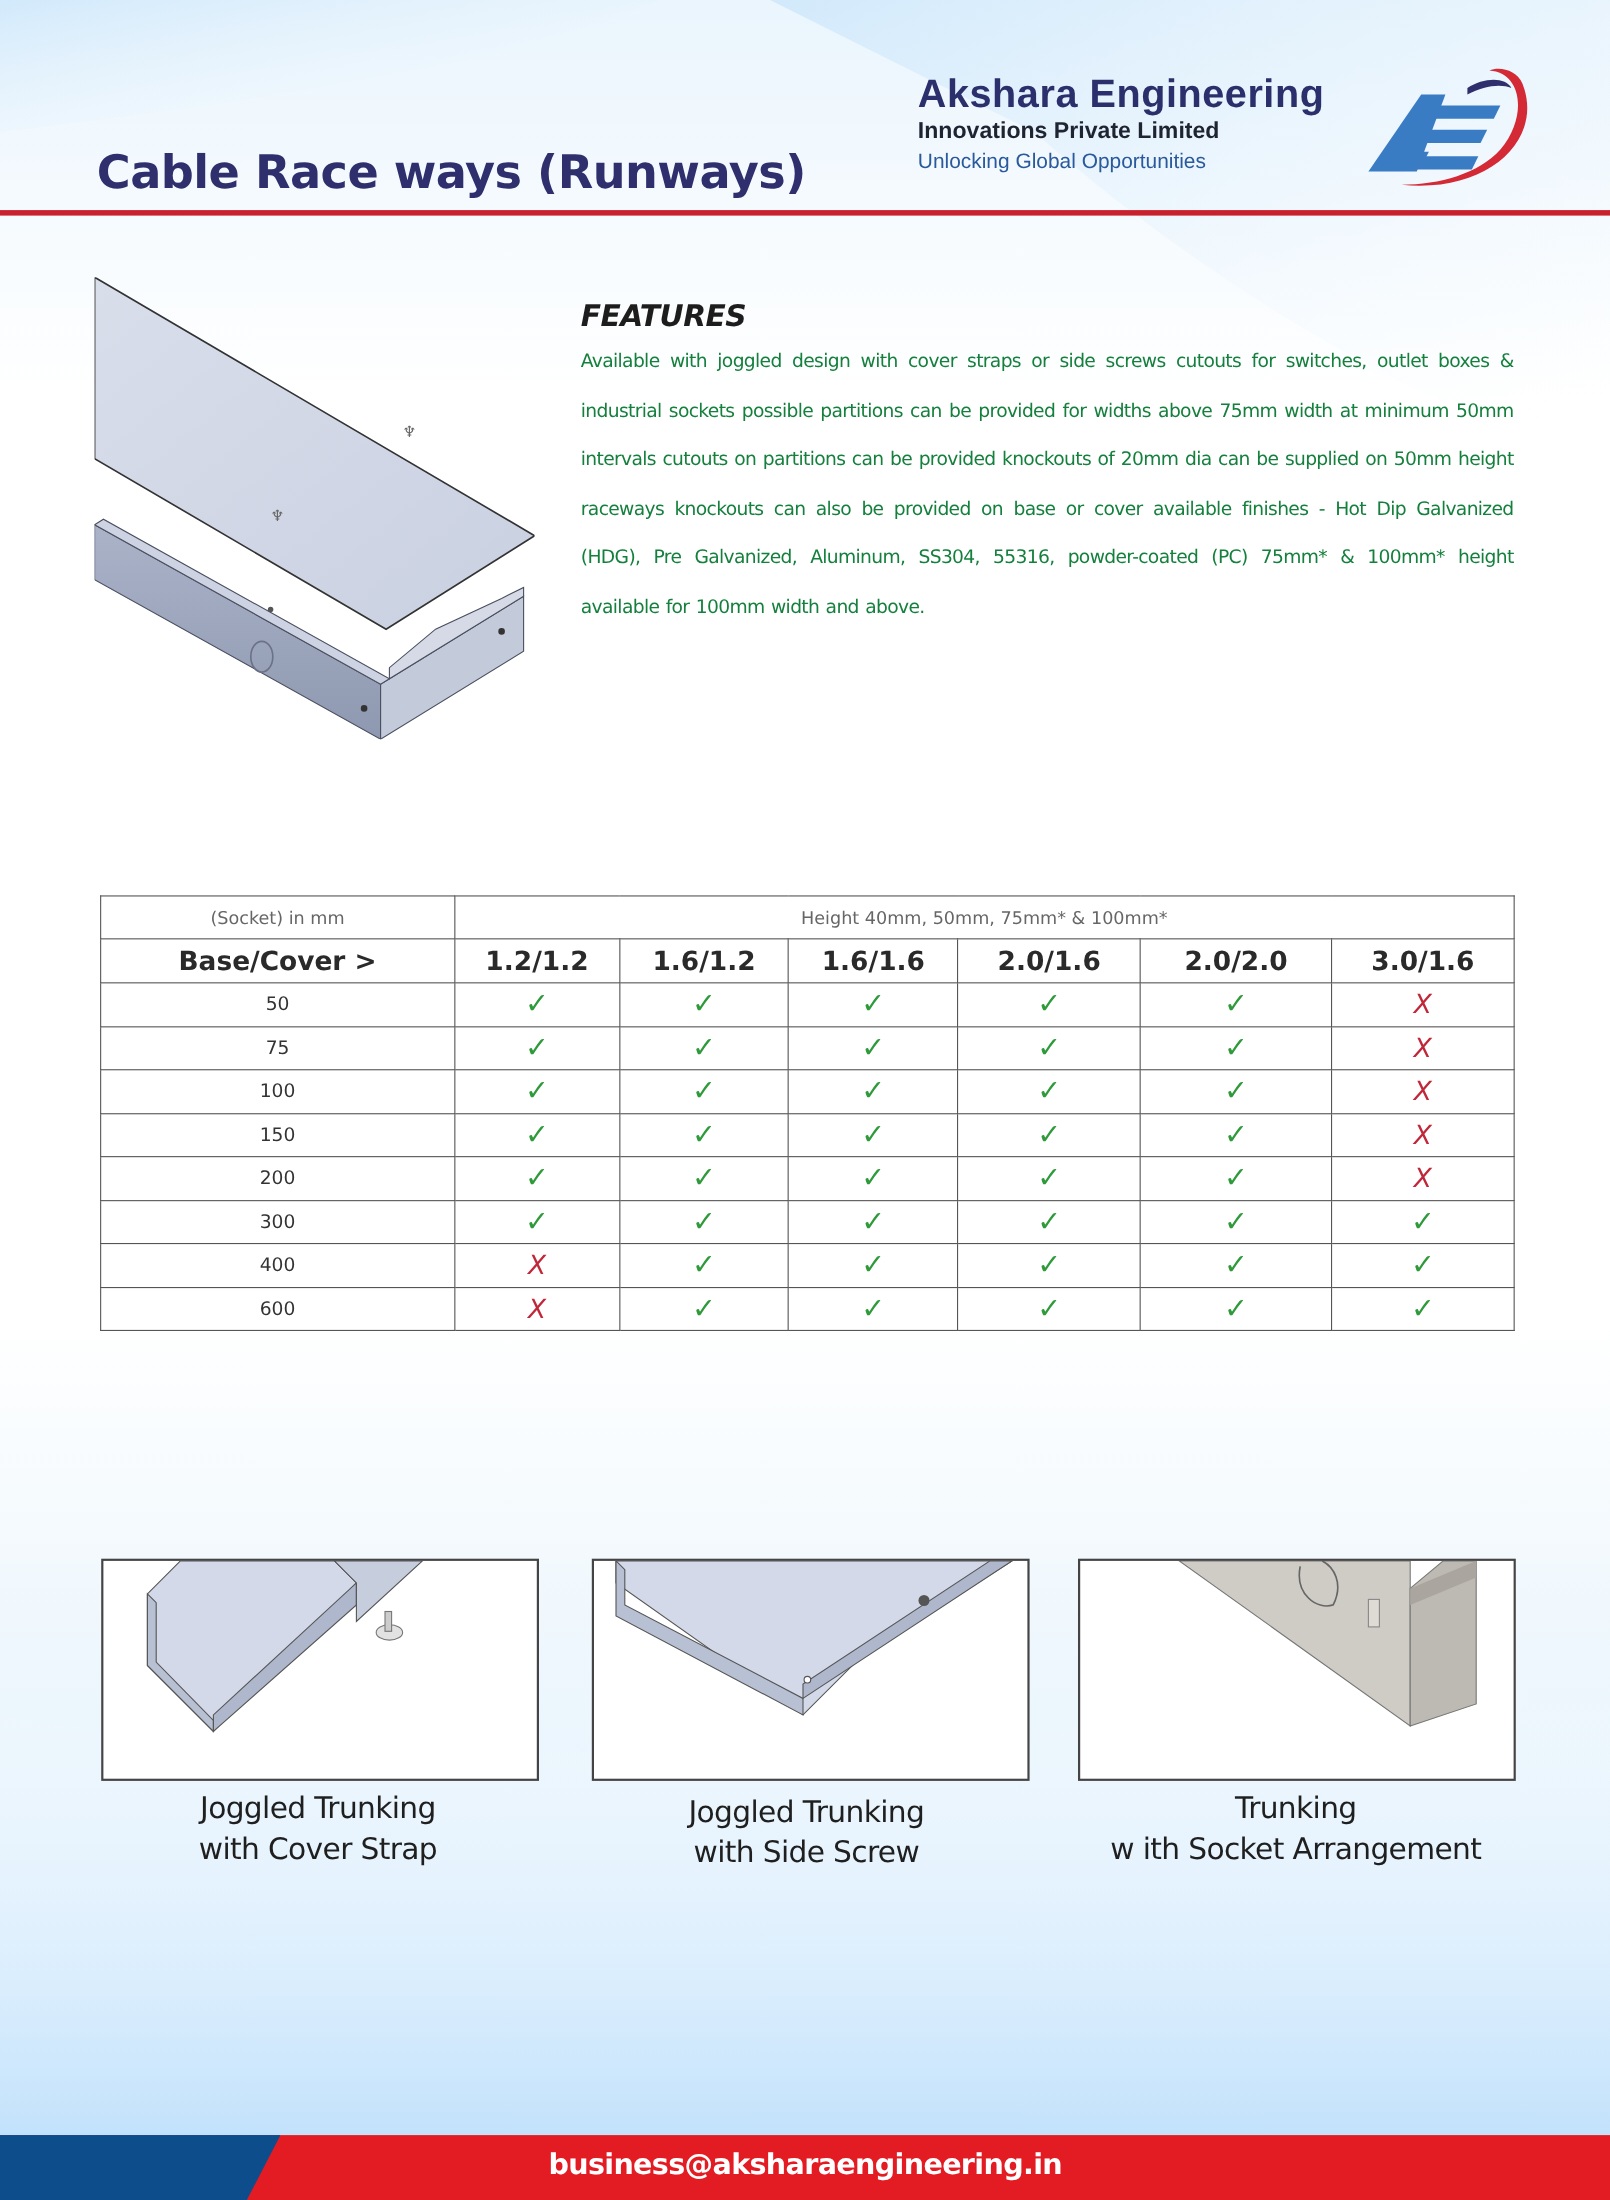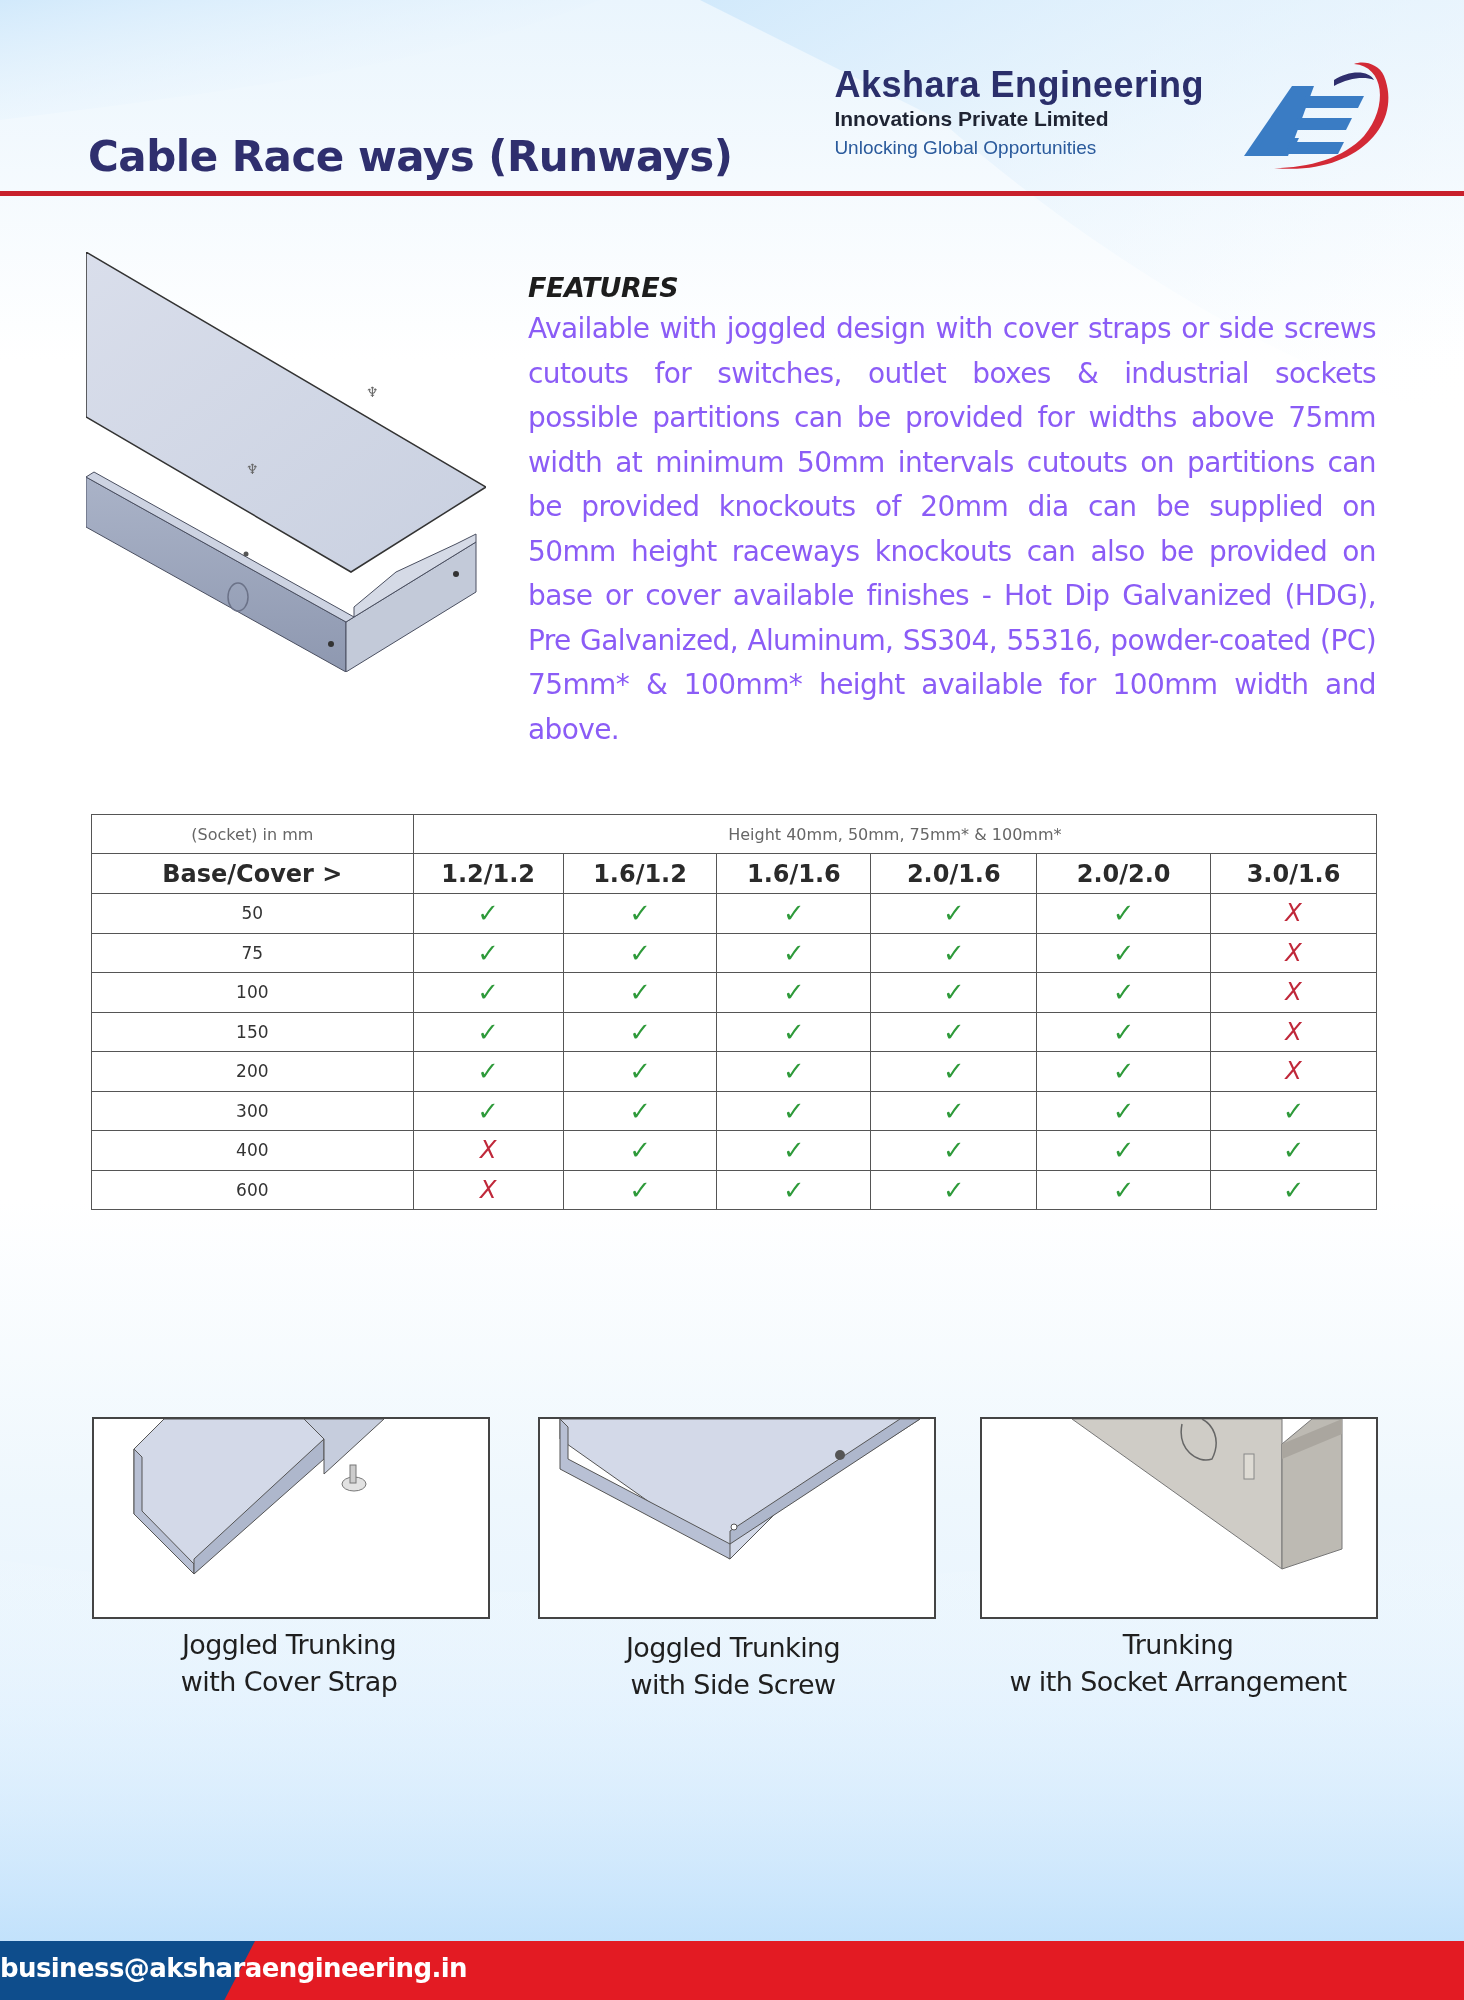--- a/index.html
+++ b/index.html
@@ -23,21 +23,21 @@
   }
   .title-rule { position: absolute; left: 0; top: 191px; width: 1464px; height: 5px; background: #c8202c; }
 
   
   .hero { position: absolute; left: 86px; top: 252px; width: 400px; height: 420px; }
 
   
   .features { position: absolute; left: 528px; top: 272px; width: 848px; }
   .features h2 { margin: 0; font-size: 27px; font-weight: bold; color: #1d1d1d; font-family: "DejaVu Sans", sans-serif; letter-spacing: -0.5px; font-style: italic;}
   .features p {
-    margin: 4px 0 0; font-size: 28px; line-height: 44.5px; color: #8b5cf6; text-align: justify;
+    margin: 4px 0 0; font-size: 17px; line-height: 44.5px; color: #15803d; text-align: justify;
     font-family: "DejaVu Sans", sans-serif; letter-spacing: -0.6px; word-spacing: 1px;
   }
 
   
   .spec-table {
     position: absolute; left: 91px; top: 814px; width: 1286px; border-collapse: collapse;
     background: #ffffff; font-family: "DejaVu Sans", sans-serif;
   }
   .spec-table td, .spec-table th { border: 1.5px solid #555; text-align: center; padding: 0; }
   .spec-table .r-head td { height: 38px; font-size: 16px; color: #666; font-weight: normal; }
@@ -51,21 +51,21 @@
   .var-caption {
     position: absolute; top: 1626px; width: 400px; text-align: center; font-size: 27px; line-height: 37px; color: #1f1f1f;
     font-family: "DejaVu Sans", sans-serif; letter-spacing: -0.6px;
   }
 
   
   .footer { position: absolute; left: 0; top: 1941px; width: 1464px; height: 59px; background: #e31b23; }
   .footer-blue { position: absolute; left: 0; top: 0; width: 255px; height: 59px; background: #0e4d8c;
     clip-path: polygon(0 0, 100% 0, 88% 100%, 0 100%); }
   .footer-email {
-    position: absolute; left: 0; width: 1464px; top: 12px; color: #fff; font-size: 26px; font-weight: bold;
+    position: absolute; left: 0; width: 1464px; top: 12px; text-align: center; color: #fff; font-size: 26px; font-weight: bold;
     font-family: "DejaVu Sans", sans-serif; letter-spacing: -0.6px;
   }
 </style>
 </head>
 <body>
 
 <svg class="bg-swoosh" viewBox="0 0 1464 2000">
   <defs>
     <linearGradient id="sw1" x1="0" y1="0" x2="1" y2="1">
       <stop offset="0" stop-color="#cfe8fb" stop-opacity="0.9"></stop>

